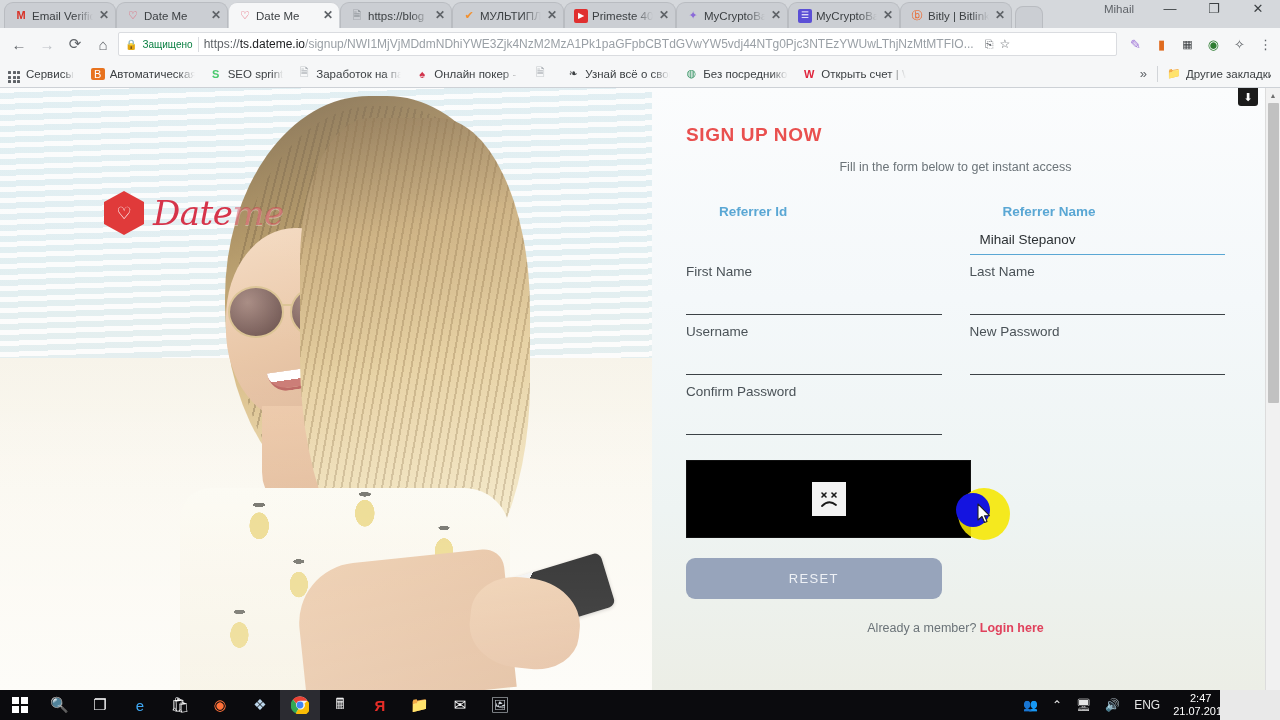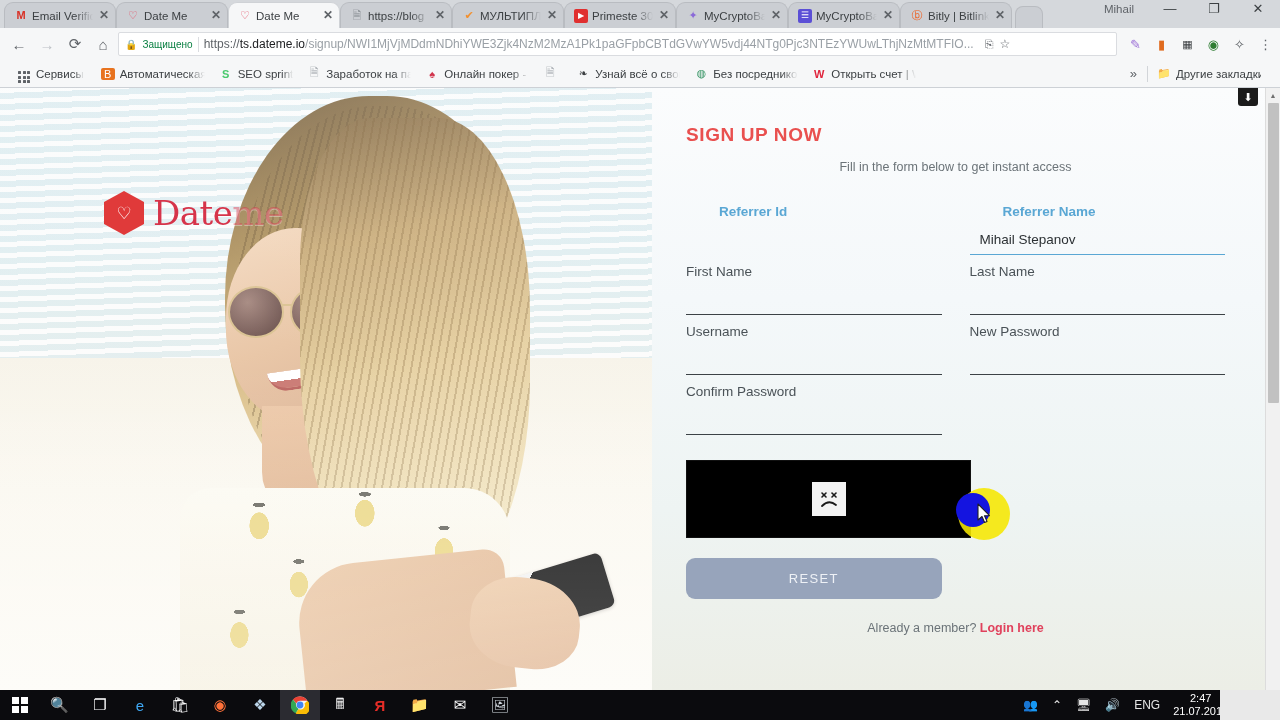--- a/index.html
+++ b/index.html
@@ -84,21 +84,21 @@
   .url { white-space: nowrap; overflow: hidden; color: #9aa0a6; }
   .url b { color: #202124; font-weight: 400; }
   .url .scheme { color: #5f6368; }
   .omni-icons { display: flex; align-items: center; gap: 6px; padding-left: 6px; }
   .ext-icons { display: flex; align-items: center; gap: 9px; padding-left: 8px; }
   .ext { width: 17px; height: 17px; display:flex; align-items:center; justify-content:center; font-size: 13px; }
 
   
   .bkbar {
     height: 28px; background: #f6f7f8; border-bottom: 1px solid #cdd1d6;
-    display: flex; align-items: center; gap: 0; padding: 0 12px;
+    display: flex; align-items: center; gap: 0; padding: 0 2px;
     font-size: 11.5px; color: #3c4043; position: relative;
   }
   .bk { display: flex; align-items: center; gap: 5px; padding: 2px 7px; white-space: nowrap; max-width: 118px; overflow: hidden; }
   .bk .bkico { width: 14px; flex: 0 0 14px; text-align:center; font-size: 11px; }
   .bk .bklabel {
     overflow: hidden; white-space: nowrap;
     -webkit-mask-image: linear-gradient(to right, #000 80%, transparent 100%);
     mask-image: linear-gradient(to right, #000 80%, transparent 100%);
   }
   .bk-apps { padding-left: 5px; padding-right: 10px; }
@@ -231,21 +231,21 @@
 
   
   .logo { position: absolute; left: 104px; top: 103px; display: flex; align-items: center; gap: 9px; z-index: 5; }
   .logo-hex {
     width: 40px; height: 44px; background: #e03a3a;
     clip-path: polygon(50% 0%, 100% 25%, 100% 75%, 50% 100%, 0% 75%, 0% 25%);
     display: flex; align-items: center; justify-content: center;
     color: #fff; font-size: 17px;
   }
   .logo-word {
-    font-family: "DejaVu Serif", serif; 
+    font-family: "DejaVu Serif", serif; font-style: italic;
     font-size: 34px; color: #d6344a; letter-spacing: -.5px;
     text-shadow: 0 1px 0 rgba(255,255,255,.35);
   }
   .logo-word .soft { color: rgba(214,52,74,.45); }
 
   
   .formpanel {
     flex: 1 1 auto; position: relative;
     background: linear-gradient(180deg,#fbfcfd 0%, #f4f8fa 35%, #eef4f3 70%, #eceee6 100%);
     padding: 28px 40px 0 34px;
@@ -368,21 +368,21 @@
       <span class="tab-title">https://blog</span>
       <span class="tab-close">✕</span>
     </div>
     <div class="tab">
       <span class="favicon" style="color:#f2902f;">✔</span>
       <span class="tab-title">МУЛЬТИПЛ</span>
       <span class="tab-close">✕</span>
     </div>
     <div class="tab">
       <span class="favicon" style="background:#e02f2f;color:#fff;border-radius:2px;font-size:8px;">▶</span>
-      <span class="tab-title">Primeste 30</span>
+      <span class="tab-title">Primeste 40</span>
       <span class="tab-close">✕</span>
     </div>
     <div class="tab">
       <span class="favicon" style="color:#8b6ad8;">✦</span>
       <span class="tab-title">MyCryptoBa</span>
       <span class="tab-close">✕</span>
     </div>
     <div class="tab">
       <span class="favicon" style="background:#5b4fd6;color:#fff;border-radius:2px;font-size:9px;">☰</span>
       <span class="tab-title">MyCryptoBa</span>

